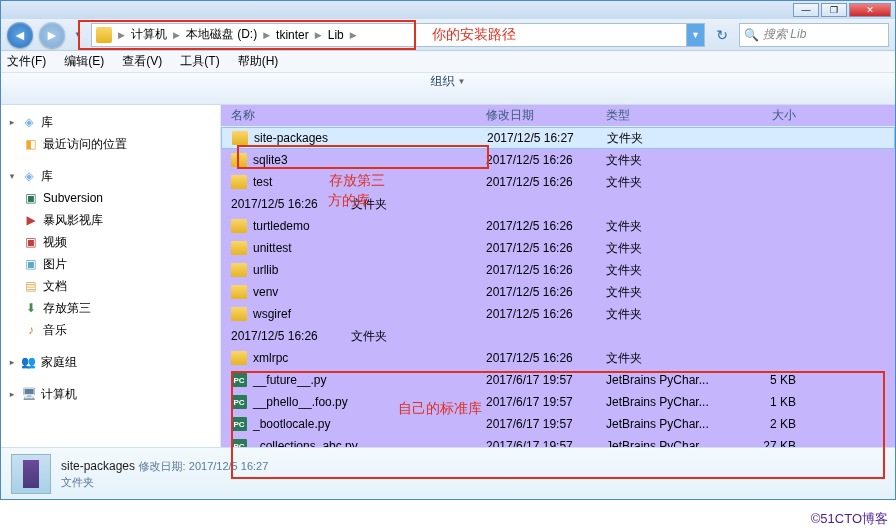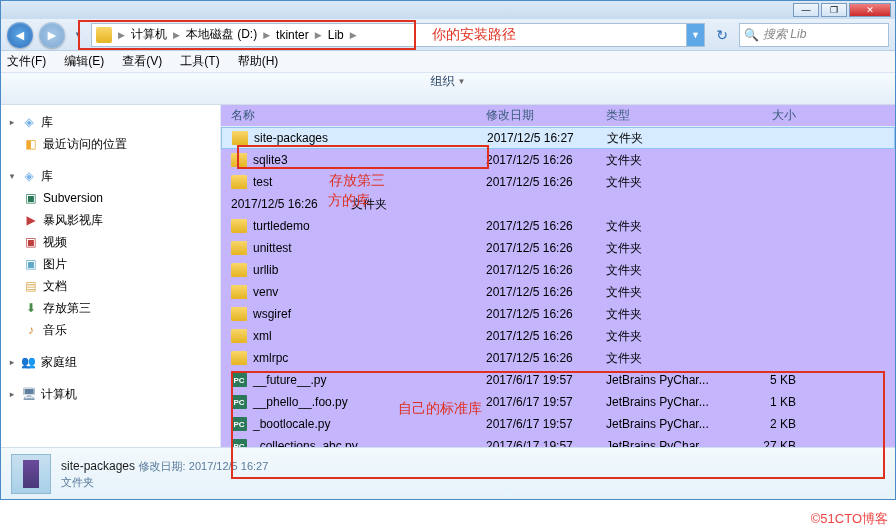--- a/index.html
+++ b/index.html
@@ -73,21 +73,21 @@
   .det-icon{width:40px;height:40px;background:linear-gradient(#c8e0f0,#a8d0e8);border:1px solid #90b8d0;display:flex;align-items:center;justify-content:center;}
   .det-icon-inner{width:16px;height:28px;background:linear-gradient(#6a4a9a,#4a3a7a);}
   .det-text{font-size:12px;line-height:16px;}
   .det-name{color:#1a1a1a;}
   .det-meta{color:#5a7a9a;font-size:11px;}
 
   
   .redbox{position:absolute;border:2px solid #e03020;pointer-events:none;}
   .redtext{position:absolute;color:#e03020;font-size:14px;font-family:"SimSun","Microsoft YaHei";pointer-events:none;}
 
-  .watermark{position:absolute;bottom:4px;right:8px;color:#ef4444;font-size:13px;}
+  .watermark{position:absolute;bottom:4px;right:8px;color:#4c1d95;font-size:13px;}
 </style>
 </head>
 <body>
 
 <div class="window">
 
   <div class="titlebar">
     <div class="tb-btn tb-min">—</div>
     <div class="tb-btn tb-max">❐</div>
     <div class="tb-btn tb-close">✕</div>
@@ -296,24 +296,20 @@
           <div class="row">
             <div class="col-name" style="display:flex;align-items:center">
               <span class="icon fold"></span>
               <span>wsgiref</span>
             </div>
             <div class="col-date">2017/12/5 16:26</div>
             <div class="col-type">文件夹</div>
             <div class="col-size"></div>
           </div>
           <div class="row">
-            <div class="col-name" style="display:flex;align-items:center">
-              <span class="icon fold"></span>
-              <span>xml</span>
-            </div>
             <div class="col-date">2017/12/5 16:26</div>
             <div class="col-type">文件夹</div>
             <div class="col-size"></div>
           </div>
           <div class="row">
             <div class="col-name" style="display:flex;align-items:center">
               <span class="icon fold"></span>
               <span>xmlrpc</span>
             </div>
             <div class="col-date">2017/12/5 16:26</div>

